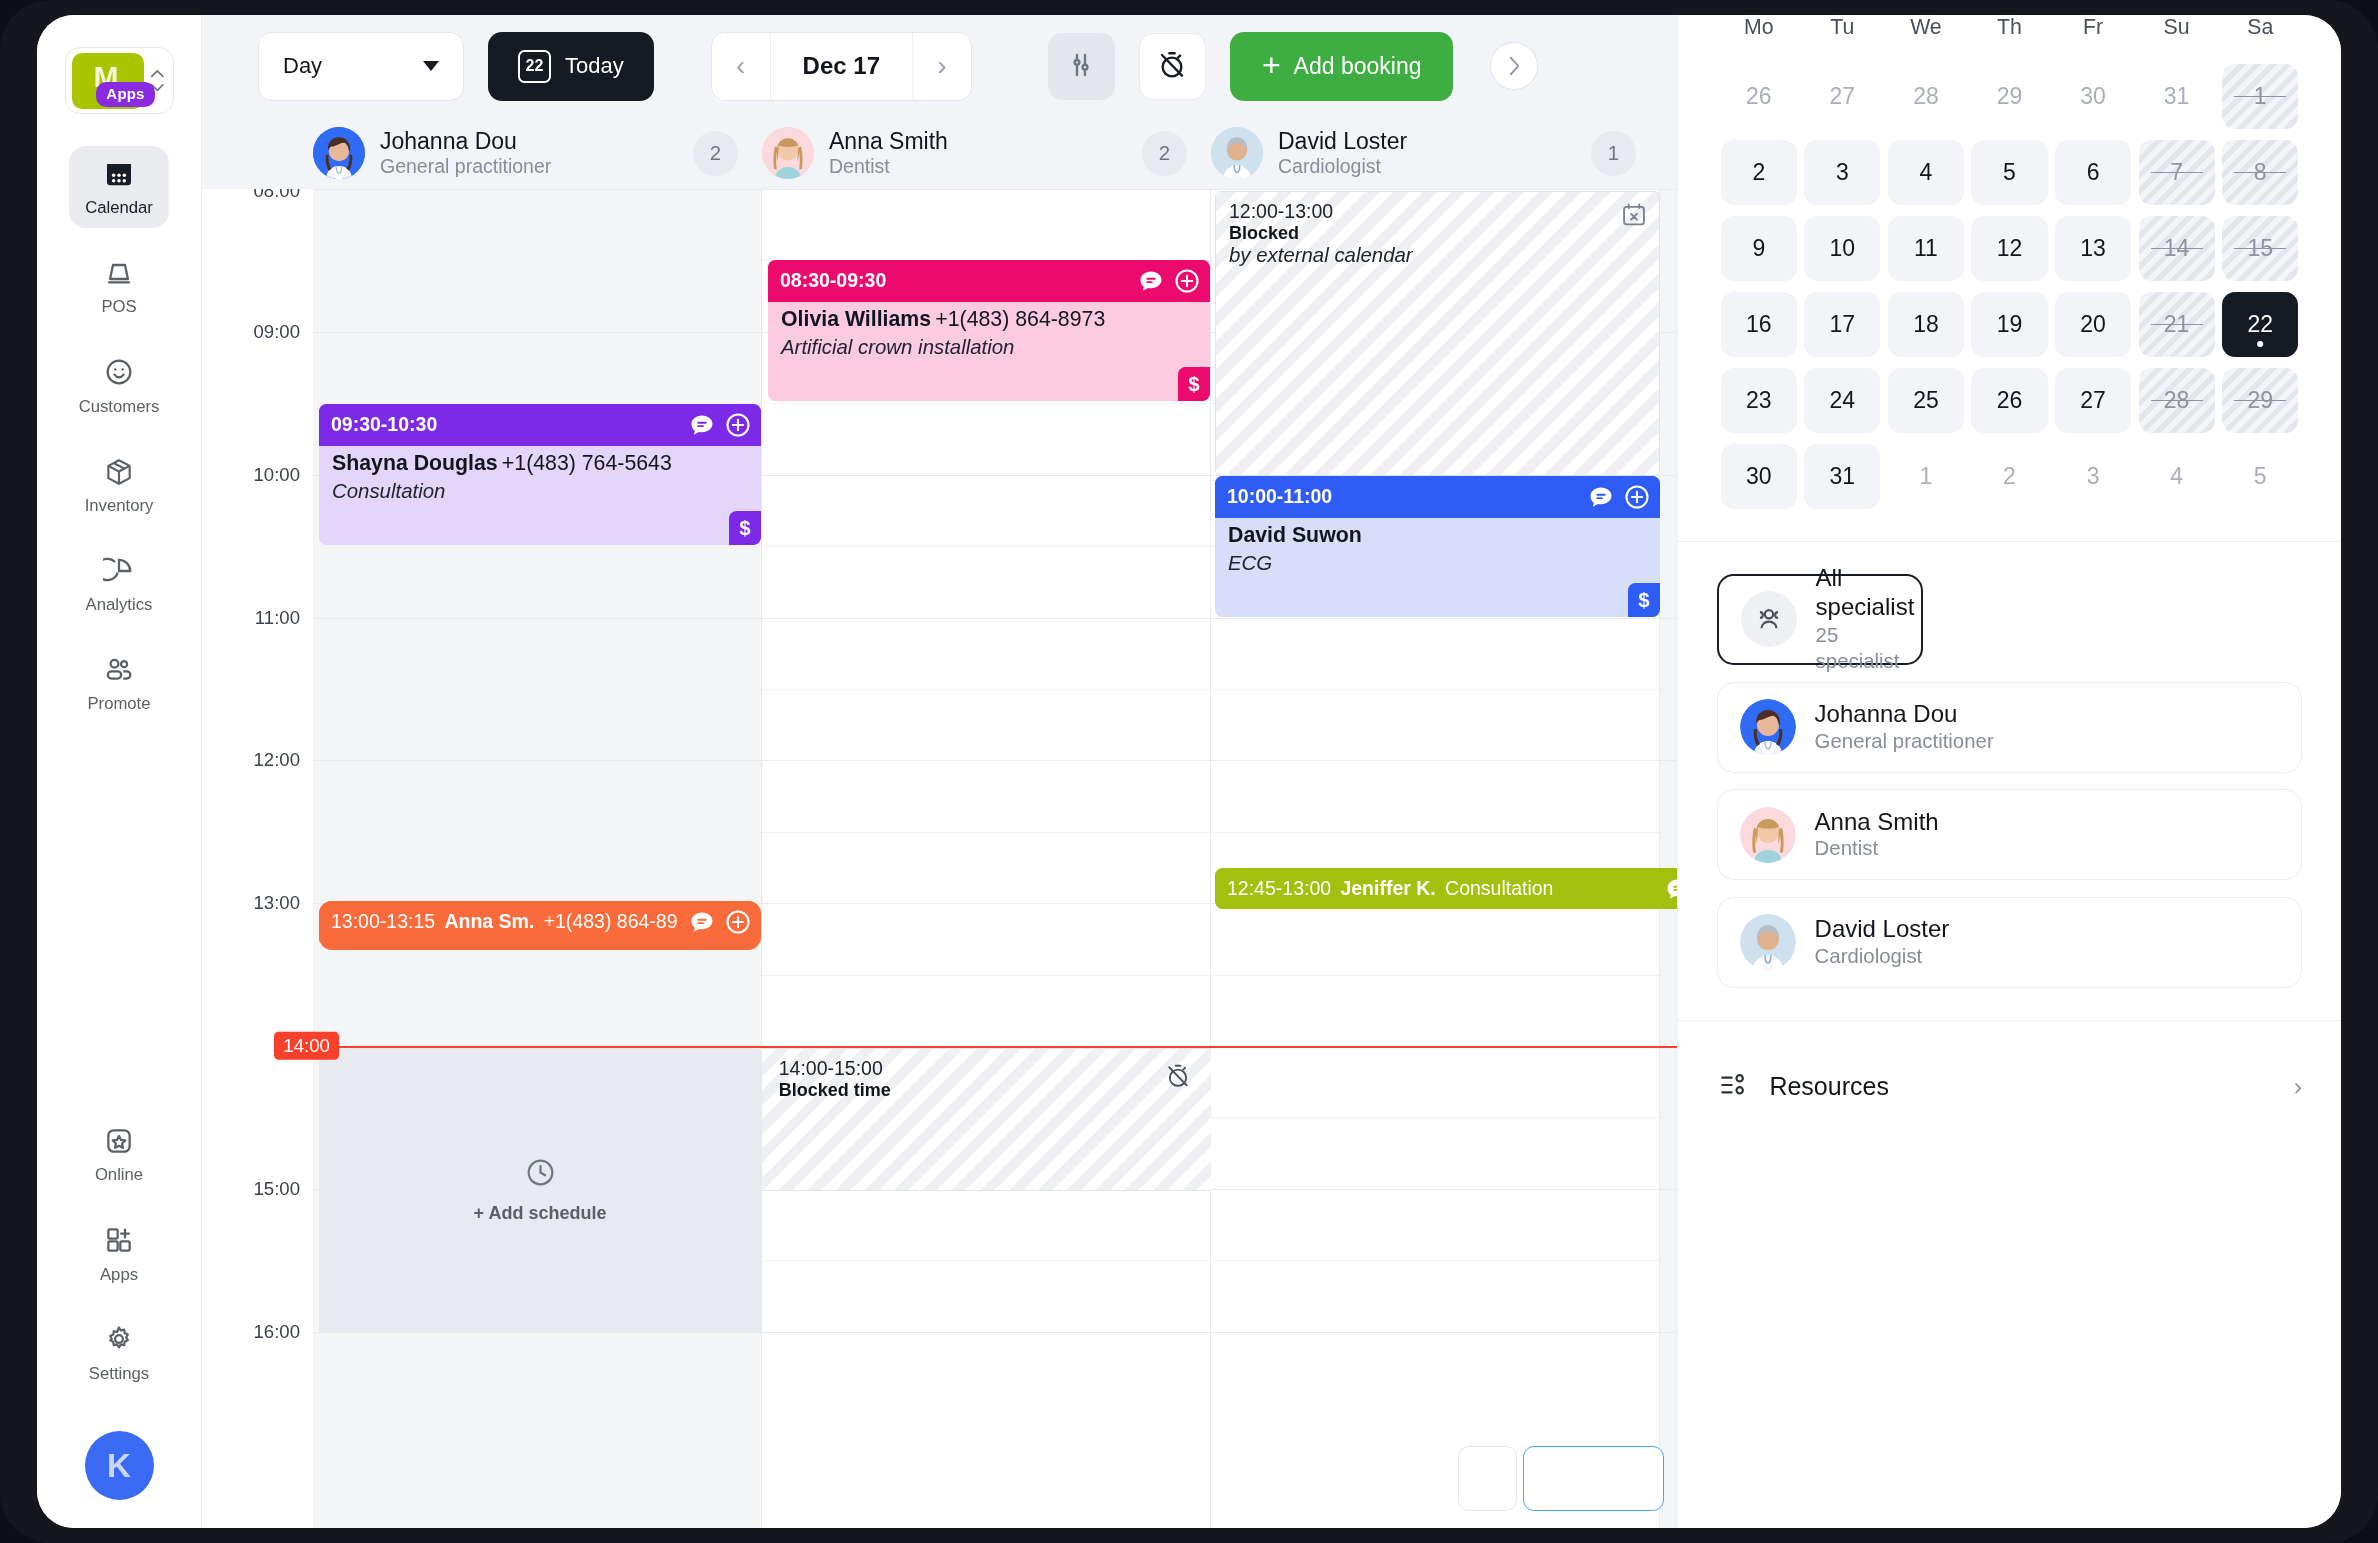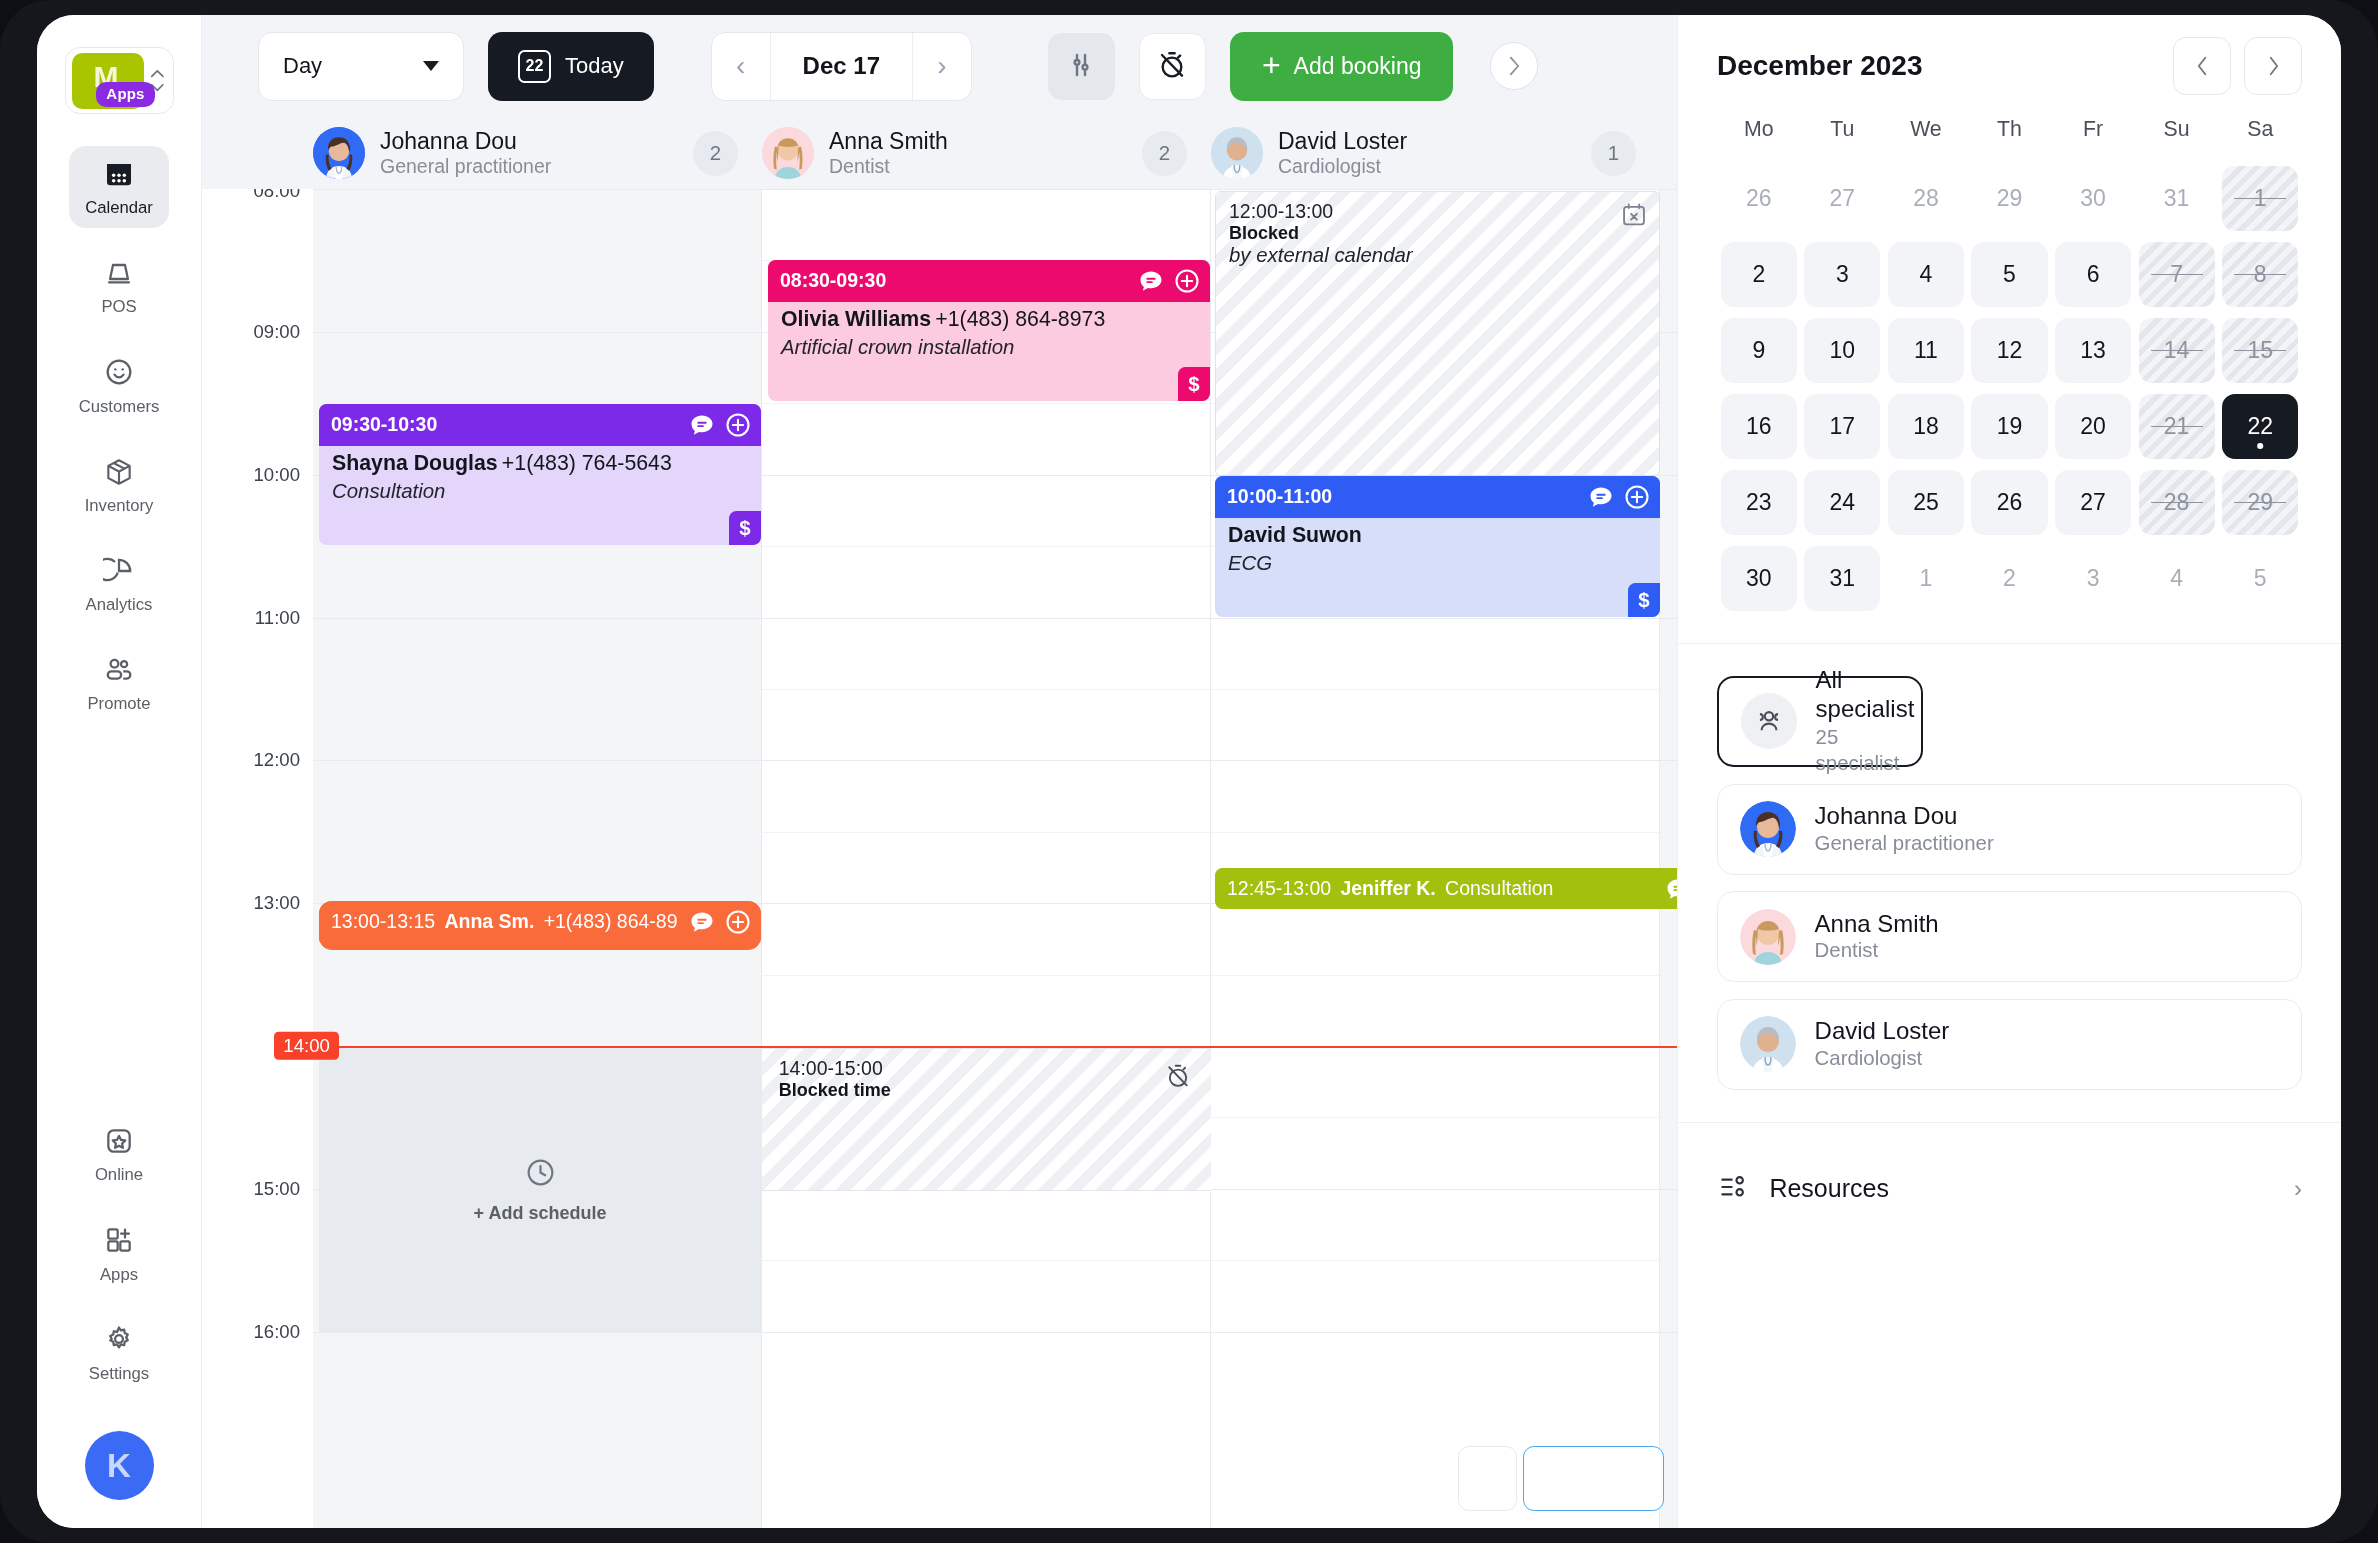--- a/index.html
+++ b/index.html
@@ -767,35 +767,20 @@
       <div class="scroll-h" style="right:13px;bottom:16.7px;">
         <div class="sc-box"></div>
         <div class="sc-box sel2"></div>
       </div>
 
     </div>
   </div>
 
   <div class="right">
 
-    <div class="rp-head">
-      <div class="rp-title">December 2023</div>
-      <div class="rp-navs">
-        <div class="rp-nav">
-          <svg width="13" height="22" viewBox="0 0 14 24">
-                <polyline points="10,3 3,12 10,21" fill="none" stroke="#6f7682" stroke-width="2" stroke-linecap="round" stroke-linejoin="round"></polyline>
-              </svg>
-        </div>
-        <div class="rp-nav">
-          <svg width="13" height="22" viewBox="0 0 14 24">
-                <polyline points="4,3 11,12 4,21" fill="none" stroke="#6f7682" stroke-width="2" stroke-linecap="round" stroke-linejoin="round"></polyline>
-              </svg>
-        </div>
-      </div>
-    </div>
 
     <div class="cal-grid">
       <div class="dow">Mo</div>
       <div class="dow">Tu</div>
       <div class="dow">We</div>
       <div class="dow">Th</div>
       <div class="dow">Fr</div>
       <div class="dow">Su</div>
       <div class="dow">Sa</div>
       <div id="cal-cells" style="display:contents"><div class="dcell out">

